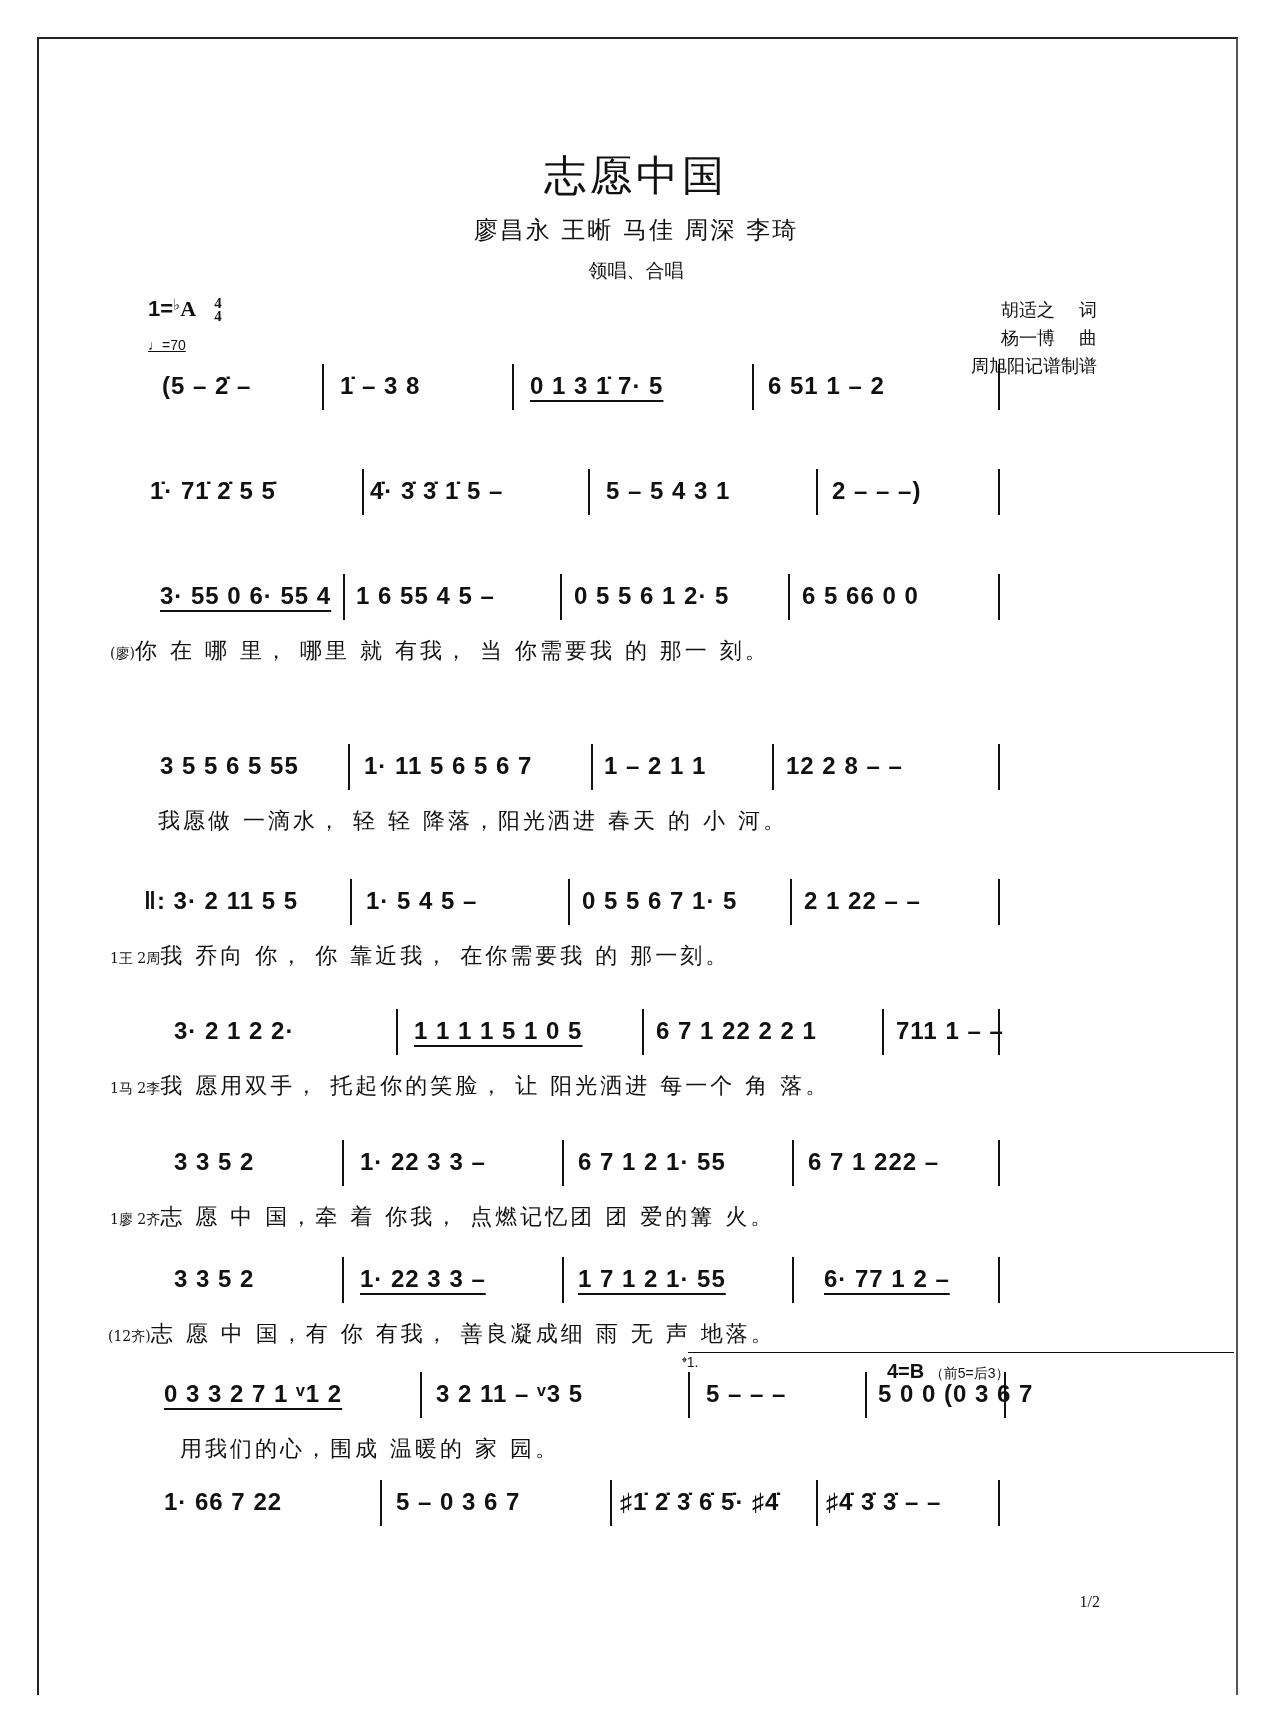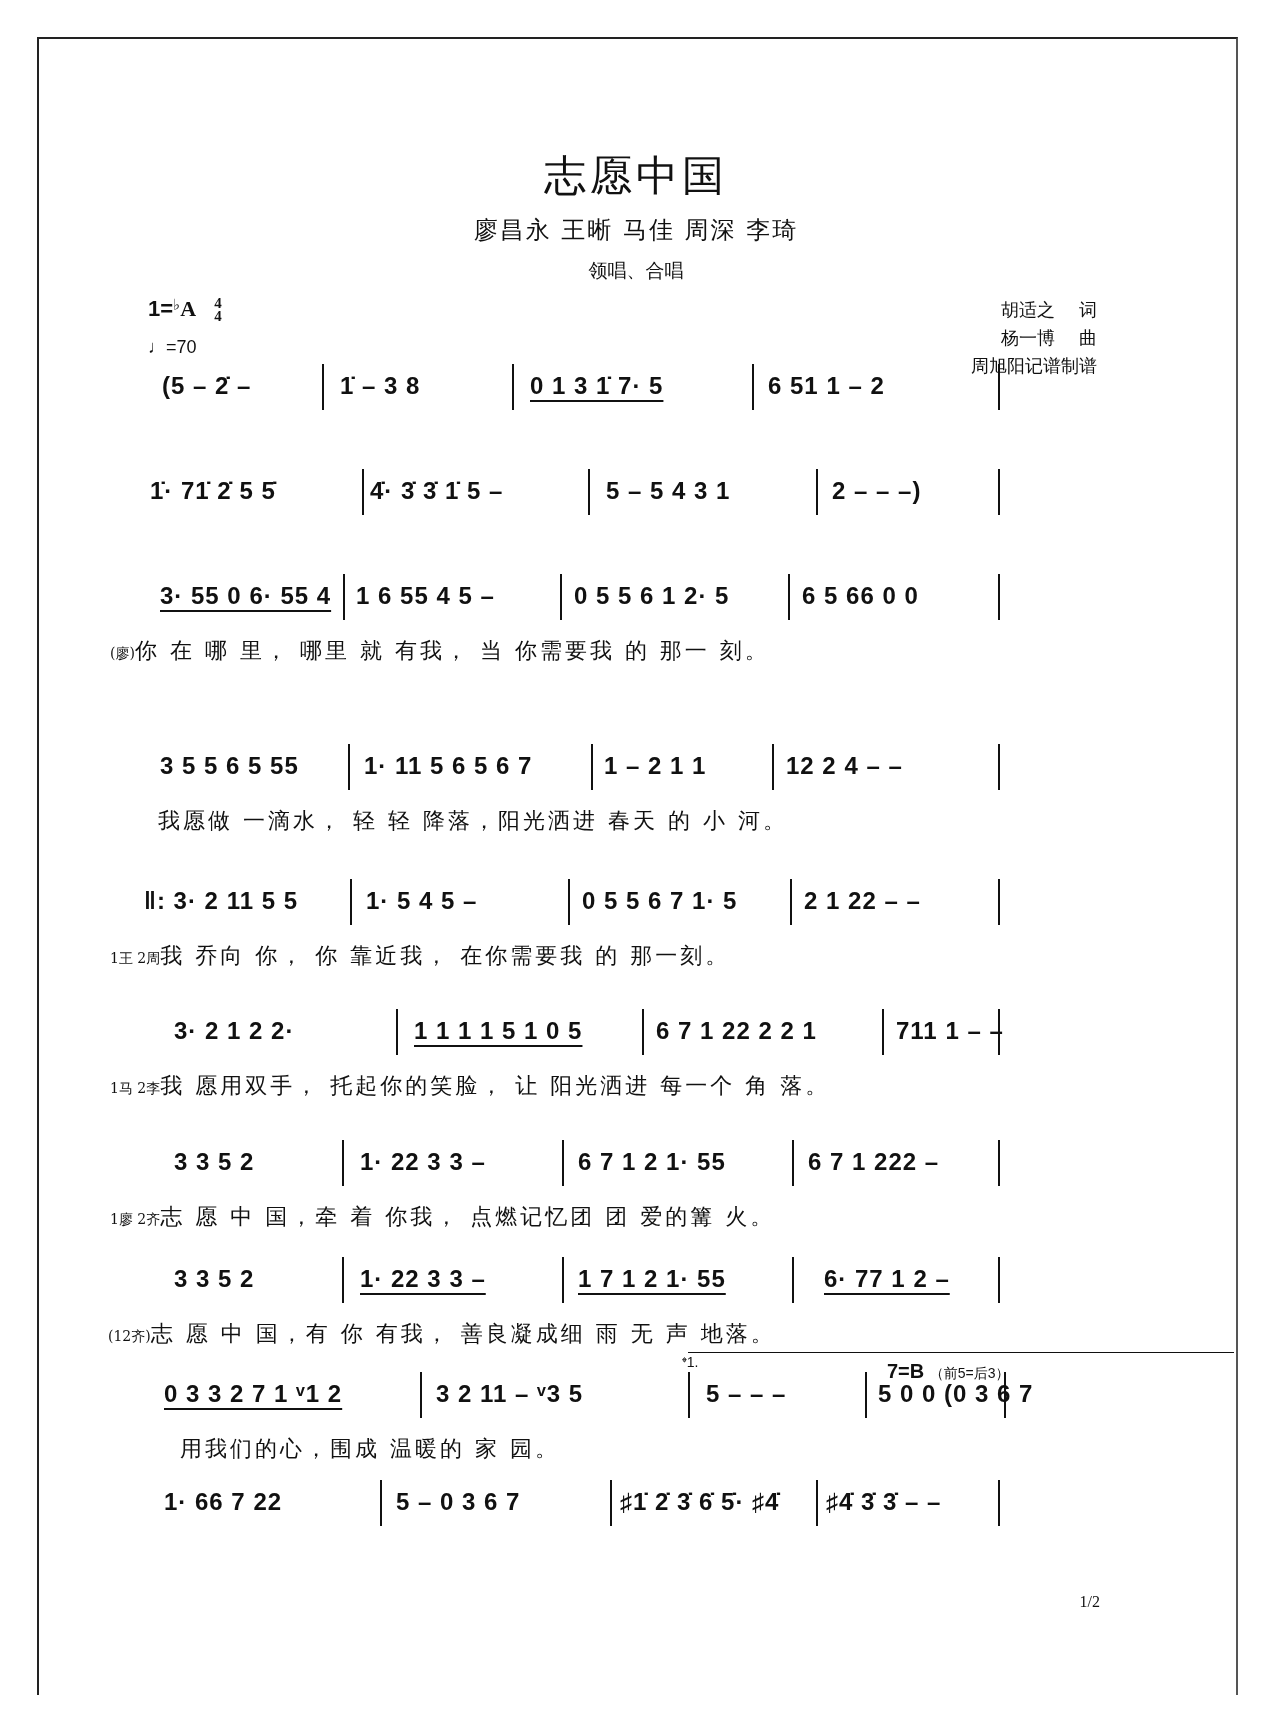--- a/index.html
+++ b/index.html
@@ -11,21 +11,21 @@
            font-family:"DejaVu Serif", serif; font-size:42px; letter-spacing:4px; }
   .singers { position:absolute; left:0; width:1272px; top:214px; text-align:center;
              font-family:"DejaVu Serif", serif; font-size:24px; letter-spacing:2px; }
   .form { position:absolute; left:0; width:1272px; top:258px; text-align:center;
           font-family:"DejaVu Serif", serif; font-size:19px; }
   .key { position:absolute; left:148px; top:296px; font-size:22px; font-weight:bold; }
   .key .flat { font-size:15px; vertical-align:top; font-weight:normal; }
   .key .A { font-family:"Liberation Serif", serif; }
   .timesig { display:inline-block; vertical-align:middle; text-align:center; line-height:13px;
              font-size:15px; font-family:"Liberation Serif", serif; margin-left:12px; }
-  .tempo { position:absolute; left:148px; top:337px; font-size:18px; }
+  .tempo { position:absolute; left:148px; top:337px; font-size:14px;text-decoration:underline; }
   .credits { position:absolute; right:175px; top:296px; text-align:right;
              font-family:"DejaVu Serif", serif; font-size:18px; line-height:28px; }
   .credits .row span.role { margin-left:24px; }
 
   .sys { position:absolute; left:150px; width:1000px; }
   .notes { position:absolute; left:0; right:0; height:46px; white-space:nowrap;
            font-size:24px; font-weight:bold; letter-spacing:1px; }
   .bar { position:absolute; display:inline-block; }
   .barline { position:absolute; top:-8px; width:2px; height:46px; background:#111; }
   .lyrics { position:absolute; left:-40px; right:0; top:54px; white-space:nowrap;
@@ -105,21 +105,21 @@
 </div>
 
 <div class="sys" style="top:752px;">
   <div class="notes">
     <span class="bar" style="left:10px">3 5 5   6 5 55</span>
     <span class="barline" style="left:198px"></span>
     <span class="bar" style="left:214px">1· 11 5 6   5 6 7</span>
     <span class="barline" style="left:441px"></span>
     <span class="bar" style="left:454px">1  –  2 1  1</span>
     <span class="barline" style="left:622px"></span>
-    <span class="bar" style="left:636px">12 2 4  –  –</span>
+    <span class="bar" style="left:636px">12 2 8  –  –</span>
     <span class="barline" style="left:848px"></span>
   </div>
   <div class="lyrics" style="left:8px">
     <span>我愿做  一滴水，     轻 轻  降落，阳光洒进       春天   的  小  河。</span>
   </div>
 </div>
 
 <div class="sys" style="top:887px;">
   <div class="notes">
     <span class="bar" style="left:-6px">‖: 3·   2 11 5 5</span>
@@ -180,21 +180,21 @@
     <span class="barline" style="left:848px"></span>
   </div>
   <div class="lyrics" style="left:-42px">
     <span class="pre">(12齐)</span><span>志 愿 中 国，有 你  有我，        善良凝成细 雨     无 声  地落。</span>
   </div>
 </div>
 
 <div class="volta"></div>
 <div class="volta-lbl">𝄌1.</div>
 <div class="keychange">
-  <span>7=B</span>
+  <span>4=B</span>
   <span class="note">（前5=后3）</span>
 </div>
 <div class="sys" style="top:1380px;">
   <div class="notes">
     <span class="bar ul" style="left:14px">0 3  3 2 7  1  ᵛ1 2</span>
     <span class="barline" style="left:270px"></span>
     <span class="bar" style="left:286px">3 2 11  –  ᵛ3 5</span>
     <span class="barline" style="left:538px"></span>
     <span class="bar" style="left:556px">5  –  –  –</span>
     <span class="barline" style="left:715px"></span>

